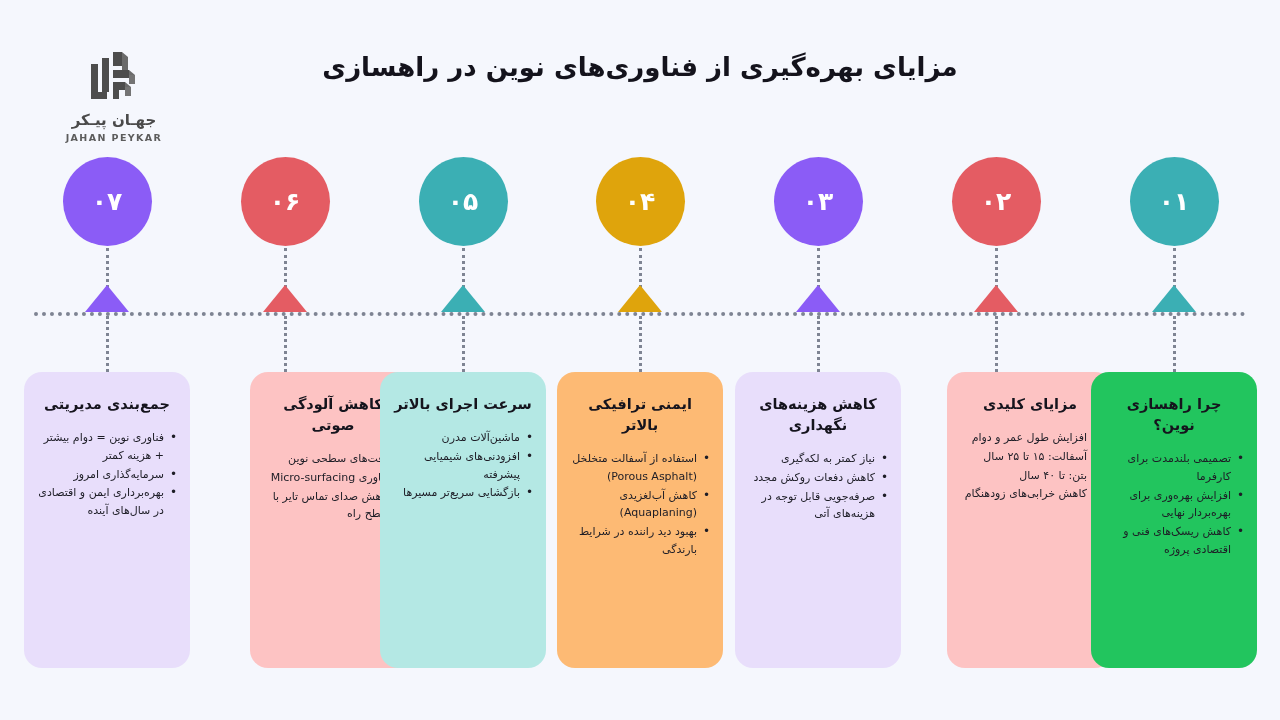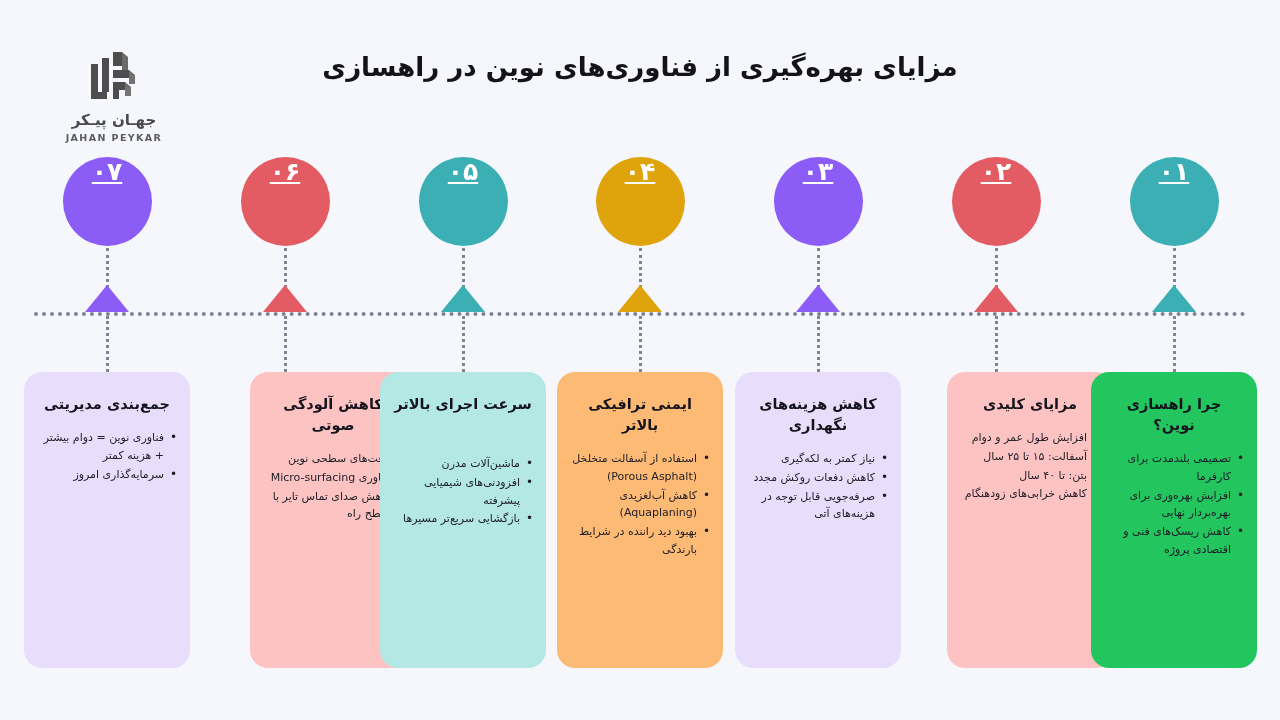--- a/index.html
+++ b/index.html
@@ -23,22 +23,22 @@
     font-size:26px; font-weight:bold; color:#14131c; letter-spacing:-0.2px;
   }
 
   
   .axis {
     position:absolute; left:34px; top:312px; width:1212px; height:0;
     border-top:4px dotted #7e8493;
   }
   .circle {
     position:absolute; width:89px; height:89px; border-radius:50%;
-    top:157px; display:flex; justify-content:center;
-    color:#fff; font-size:25px; font-weight:bold; letter-spacing:1px;text-decoration:underline;
+    top:157px; display:flex; align-items:center; justify-content:center;
+    color:#fff; font-size:25px; font-weight:bold; letter-spacing:1px;
   }
   .stem-top {
     position:absolute; top:248px; width:0; height:52px;
     border-left:3px dotted #7e8493;
   }
   .tri { position:absolute; top:285px; width:0; height:0;
     border-left:22px solid transparent; border-right:22px solid transparent; }
   .stem-bot {
     position:absolute; top:316px; width:0; height:56px;
     border-left:3px dotted #7e8493;
@@ -98,20 +98,21 @@
         <span>۰۷</span>
       </div>
       <div class="stem-top" style="left: 105.5px;"></div>
       <div class="tri" style="left: 85px; border-bottom: 27px solid rgb(139, 92, 246);"></div>
       <div class="stem-bot" style="left: 105.5px;"></div>
       <div class="card" style="left: 24px; background: rgb(232, 222, 251);">
         <div class="card-title">جمع‌بندی مدیریتی</div>
         <ul class="card-list">
           <li>فناوری نوین = دوام بیشتر + هزینه کمتر</li>
           <li>سرمایه‌گذاری امروز</li>
+          <li>بهره‌برداری ایمن و اقتصادی در سال‌های آینده</li>
         </ul>
       </div>
       <div class="circle" style="left: 240.5px; background: rgb(228, 92, 99);">
         <span>۰۶</span>
       </div>
       <div class="stem-top" style="left: 283.5px;"></div>
       <div class="tri" style="left: 263px; border-bottom: 27px solid rgb(228, 92, 99);"></div>
       <div class="stem-bot" style="left: 283.5px;"></div>
       <div class="card" style="left: 202px; background: rgb(253, 195, 195); margin-left: 48px;">
         <div class="card-title">کاهش آلودگی صوتی</div>
@@ -120,21 +121,21 @@
           <li>فناوری Micro-surfacing</li>
           <li>کاهش صدای تماس تایر با سطح راه</li>
         </ul>
       </div>
       <div class="circle" style="left: 418.5px; background: rgb(59, 175, 180);">
         <span>۰۵</span>
       </div>
       <div class="stem-top" style="left: 461.5px;"></div>
       <div class="tri" style="left: 441px; border-bottom: 27px solid rgb(59, 175, 180);"></div>
       <div class="stem-bot" style="left: 461.5px;"></div>
-      <div class="card" style="left: 380px; background: rgb(180, 232, 228); gap: 26px;">
+      <div class="card" style="left: 380px; background: rgb(180, 232, 228);">
         <div class="card-title">سرعت اجرای بالاتر</div>
         <ul class="card-list">
           <li>ماشین‌آلات مدرن</li>
           <li>افزودنی‌های شیمیایی پیشرفته</li>
           <li>بازگشایی سریع‌تر مسیرها</li>
         </ul>
       </div>
       <div class="circle" style="left: 595.5px; background: rgb(223, 164, 12);">
         <span>۰۴</span>
       </div>

